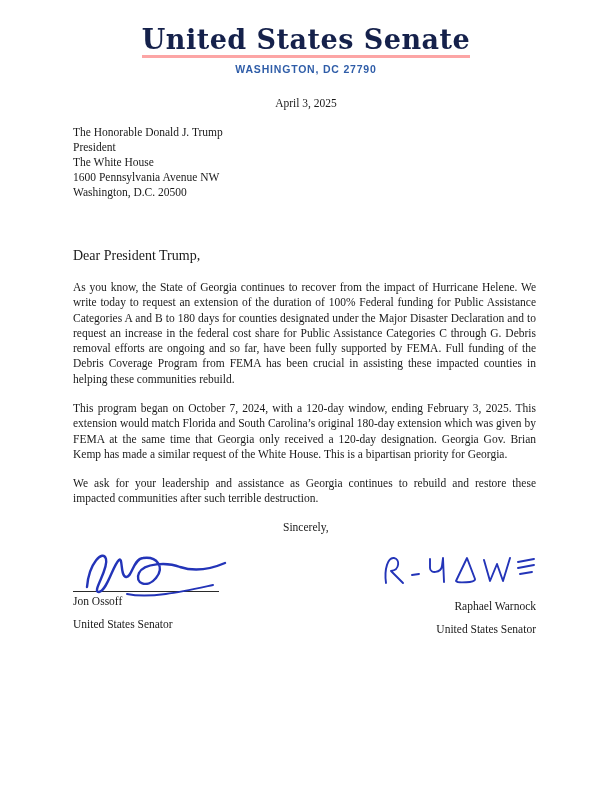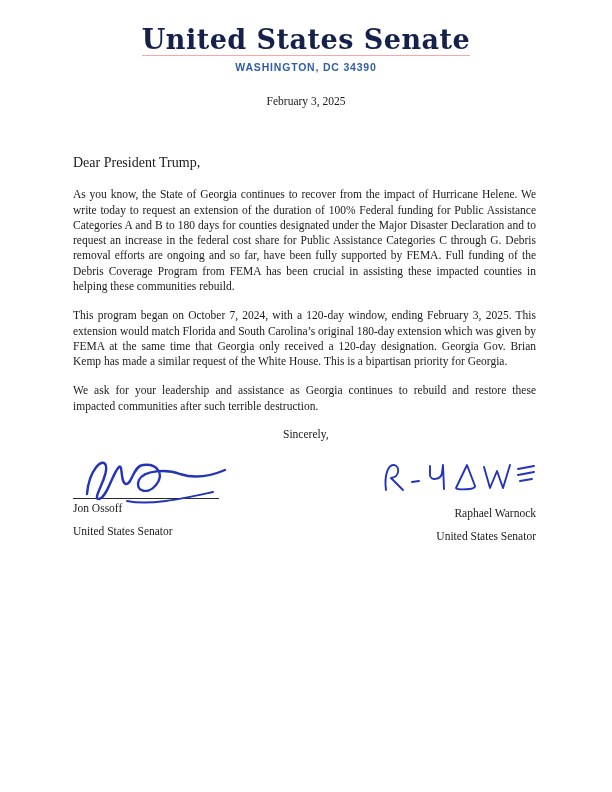--- a/index.html
+++ b/index.html
@@ -22,21 +22,21 @@
     text-align: center;
     padding-top: 26px;
   }
   .letterhead-title {
     display: inline-block;
     font-family: "DejaVu Serif", serif;
     font-weight: 700;
     font-size: 27px;
     letter-spacing: 0.5px;
     color: #15214b;
-    border-bottom: 1px solid #fca5a5;
+    border-bottom: 3px solid #fca5a5;
     padding-bottom: 1px;
     line-height: 1.05;
   }
   .letterhead-address {
     margin-top: 5px;
     font-family: "Liberation Sans", sans-serif;
     font-weight: 700;
     font-size: 10.5px;
     letter-spacing: 0.8px;
     color: #2f5da8;
@@ -105,25 +105,32 @@
     margin-top: 11px;
   }
 </style>
 </head>
 <body>
 
 <div class="page">
 
   <div class="letterhead">
     <div class="letterhead-title">United States Senate</div>
-    <div class="letterhead-address">WASHINGTON, DC 34390</div>
+    <div class="letterhead-address">WASHINGTON, DC 27790</div>
   </div>
 
-  <div class="date-line">February 3, 2025</div>
+  <div class="date-line">April 3, 2025</div>
 
+  <div class="recipient">
+    <div>The Honorable Donald J. Trump</div>
+    <div>President</div>
+    <div>The White House</div>
+    <div>1600 Pennsylvania Avenue NW</div>
+    <div>Washington, D.C. 20500</div>
+  </div>
 
   <div class="salutation">Dear President Trump,</div>
 
   <div class="body-block">
     <p>As you know, the State of Georgia continues to recover from the impact of Hurricane Helene. We write today to request an extension of the duration of 100% Federal funding for Public Assistance Categories A and B to 180 days for counties designated under the Major Disaster Declaration and to request an increase in the federal cost share for Public Assistance Categories C through G. Debris removal efforts are ongoing and so far, have been fully supported by FEMA. Full funding of the Debris Coverage Program from FEMA has been crucial in assisting these impacted counties in helping these communities rebuild.</p>
     <p>This program began on October 7, 2024, with a 120-day window, ending February 3, 2025.  This extension would match Florida and South Carolina’s original 180-day extension which was given by FEMA at the same time that Georgia only received a 120-day designation. Georgia Gov. Brian Kemp has made a similar request of the White House. This is a bipartisan priority for Georgia.</p>
     <p>We ask for your leadership and assistance as Georgia continues to rebuild and restore these impacted communities after such terrible destruction.</p>
   </div>
 
   <div class="closing">Sincerely,</div>

